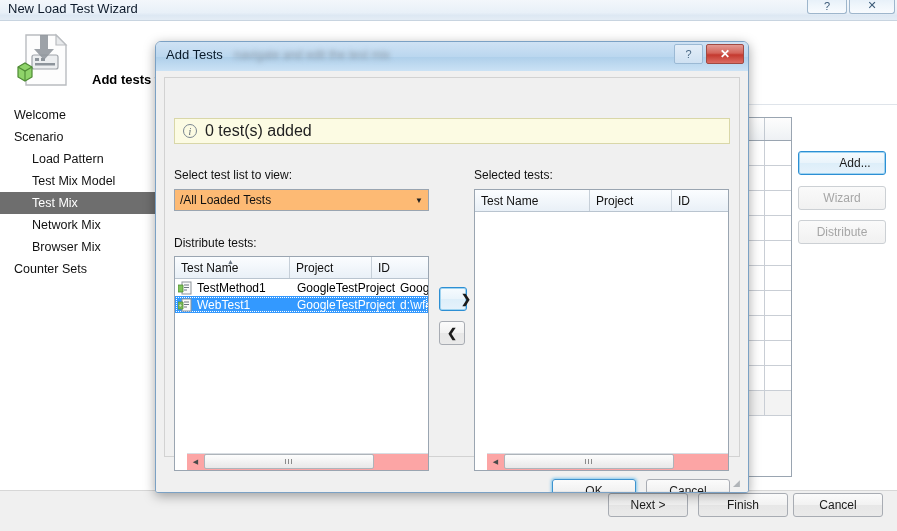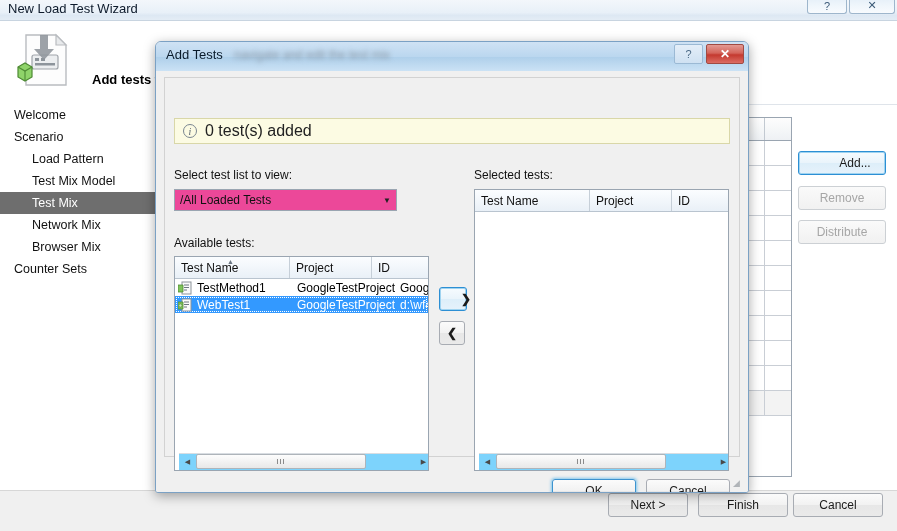--- a/index.html
+++ b/index.html
@@ -293,22 +293,22 @@
   .info-text { font-size: 16px; color: #222; }
   .field-label {
     position: absolute;
     font-size: 12px;
     color: #111;
     white-space: nowrap;
   }
   .combo {
     position: absolute;
     left: 18px; top: 118px;
-    width: 223px; height: 22px;
-    background: #ec4899;
+    width: 255px; height: 22px;
+    background: #fdba74;
     border: 1px solid #9aa5b1;
     box-sizing: border-box;
     display: flex;
     align-items: center;
     gap: 24px;
   }
   .combo-value {
     font-size: 12px;
     color: #111;
     padding-left: 5px;
@@ -375,24 +375,24 @@
     margin-left: 3px; margin-right: 4px;
     flex: none;
     position: relative;
   }
   .cell-name { width: 100px; overflow: hidden; flex: none; }
   .cell-proj { width: 103px; overflow: hidden; flex: none; }
   .cell-id   { width: 60px; overflow: hidden; flex: none; }
   
   .hscroll {
     position: absolute;
-    left: 4px; bottom: 0;
+    left: 12px; bottom: 0;
     height: 17px;
     width: 100%;
-    background: #7dd3fc;
+    background: #fca5a5;
     border-top: 1px solid #d8dde2;
     display: flex;
     align-items: flex-start;
     box-sizing: border-box;
   }
   .hs-arrow {
     width: 17px; height: 16px;
     display: flex; align-items: center; justify-content: center;
     font-size: 7px; color: #4a4a4a;
     flex: none;
@@ -523,21 +523,21 @@
           <div class="gc" style="width:520px"></div>
           <div class="gc" style="width:48px"></div>
         </div>
       <div class="bg-grid-row last">
           <div class="gc" style="width:520px"></div>
           <div class="gc" style="width:48px"></div>
         </div>
     </div>
 
     <div class="btn focused" id="add-btn">Add...</div>
-    <div class="btn disabled" id="rem-btn">Remove</div>
+    <div class="btn disabled" id="rem-btn">Wizard</div>
     <div class="btn disabled" id="dist-btn">Distribute</div>
   </div>
 
   <div class="wizard-footer"></div>
   <div class="btn" id="next-btn">Next &gt;</div>
   <div class="btn" id="finish-btn">Finish</div>
   <div class="btn" id="wcancel-btn">Cancel</div>
 
   <div class="dialog">
 
@@ -555,21 +555,21 @@
         <div class="info-icon">i</div>
         <div class="info-text">0 test(s) added</div>
       </div>
 
       <div class="field-label" style="left:18px; top:97px;">Select test list to view:</div>
       <div class="combo">
         <div class="combo-value">/All Loaded Tests</div>
         <div class="combo-arrow">▼</div>
       </div>
 
-      <div class="field-label" style="left:18px; top:165px;">Available tests:</div>
+      <div class="field-label" style="left:18px; top:165px;">Distribute tests:</div>
       <div class="listview" id="available-list">
         <div class="lv-head">
           <div class="lv-th" style="width:115px">
             <span>Test Name</span>
             <span class="sort-caret">▲</span>
           </div>
           <div class="lv-th" style="width:82px">Project</div>
           <div class="lv-th" style="width:56px; border-right:none;">ID</div>
         </div>
         <div class="lv-body">

